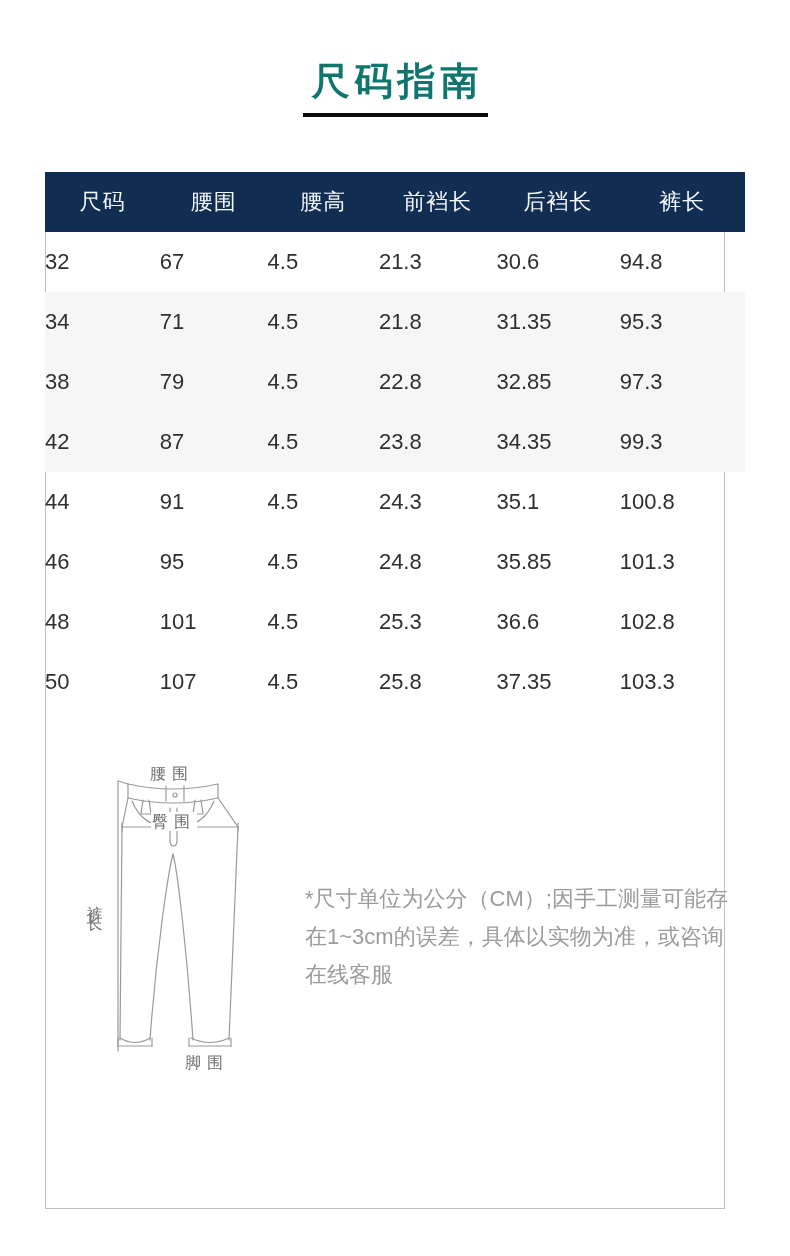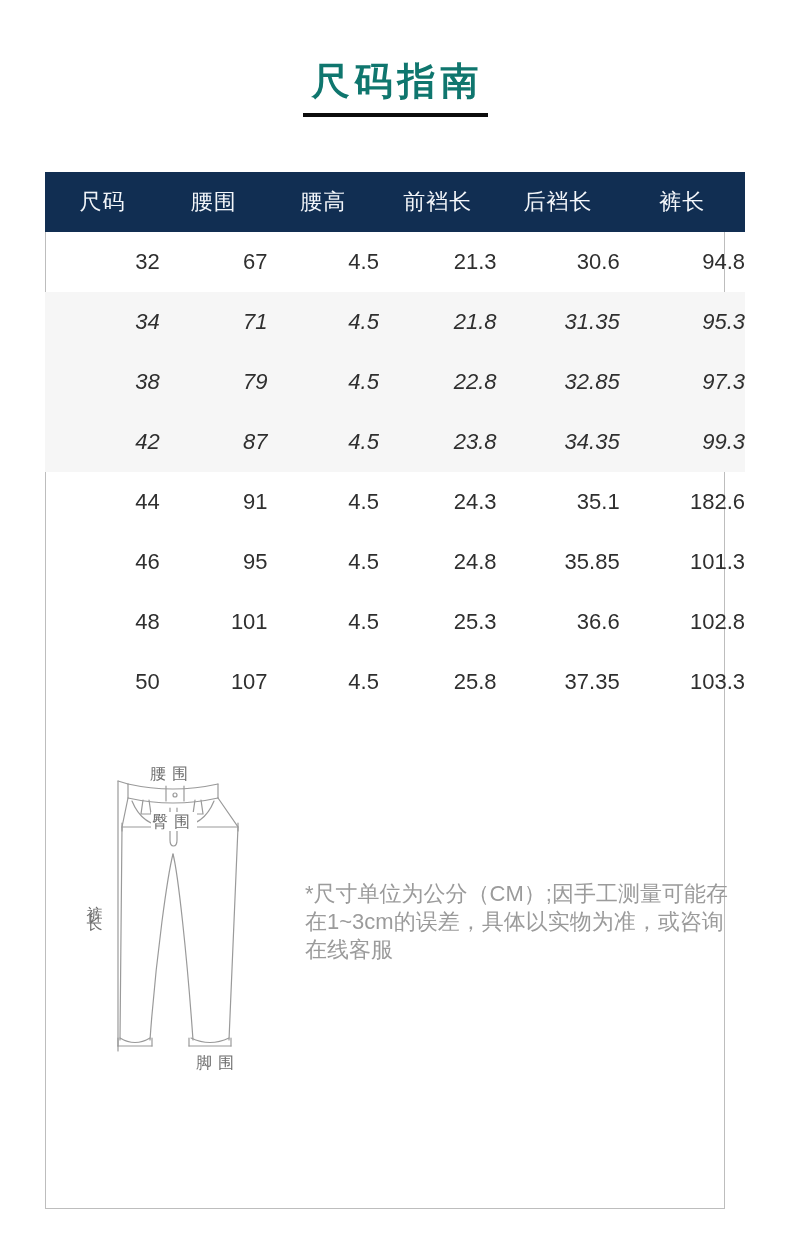--- a/index.html
+++ b/index.html
@@ -27,45 +27,45 @@
     background:#ffffff;
   }
   table.size-table{width:100%;border-collapse:collapse;table-layout:fixed;margin-left:-1px;margin-top:0;width:700px;}
   table.size-table thead tr{background:var(--header-bg);}
   table.size-table th{
     height:60px;color:#F3F6FA;font-size:22px;font-weight:500;
     text-align:center;vertical-align:middle;letter-spacing:1px;
   }
   table.size-table td{
     height:60px;color:#2f2f2f;font-size:22px;font-weight:400;
-    text-align:right;vertical-align:middle;
-  }
-  table.size-table tr.striped{background:var(--stripe-bg);font-style:italic;}
+    text-align:left;vertical-align:middle;
+  }
+  table.size-table tr.striped{background:var(--stripe-bg);}
   table.size-table th:nth-child(1),table.size-table td:nth-child(1){width:16.4%;}
   table.size-table th:nth-child(2),table.size-table td:nth-child(2){width:15.4%;}
   table.size-table th:nth-child(3),table.size-table td:nth-child(3){width:15.9%;}
   table.size-table th:nth-child(4),table.size-table td:nth-child(4){width:16.8%;}
   table.size-table th:nth-child(5),table.size-table td:nth-child(5){width:17.6%;}
   table.size-table th:nth-child(6),table.size-table td:nth-child(6){width:17.9%;}
   .bottom-area{position:relative;width:100%;height:377px;}
   .pants-svg{position:absolute;left:24px;top:43px;}
   .diagram-label{
     position:absolute;font-size:16px;color:#6e6e6e;letter-spacing:6px;
     background:#ffffff;padding:0 1px;white-space:nowrap;line-height:1.2;
   }
   .label-waist{top:52px;left:126px;transform:translateX(-50%);}
   .label-hip{top:100px;left:128px;transform:translateX(-50%);}
   .label-length{
     top:190px;left:49px;transform:translate(-50%,-50%);
     writing-mode:vertical-rl;letter-spacing:10px;background:transparent;
   }
-  .label-leg{top:341px;left:172px;transform:translateX(-50%);}
+  .label-leg{top:341px;left:161px;transform:translateX(-50%);}
   .footnote{
     position:absolute;left:259px;top:168px;width:428px;
-    font-size:22px;line-height:28px;color:#9b9b9b;text-align:left;
+    font-size:22px;line-height:38px;color:#9b9b9b;text-align:left;
   }
 </style>
 </head>
 <body>
 
 <div class="title-wrap">
   <h1 class="page-title">尺码指南</h1>
 </div>
 
 <div class="panel">
@@ -113,21 +113,21 @@
           <td>23.8</td>
           <td>34.35</td>
           <td>99.3</td>
         </tr>
         <tr>
           <td>44</td>
           <td>91</td>
           <td>4.5</td>
           <td>24.3</td>
           <td>35.1</td>
-          <td>182.6</td>
+          <td>100.8</td>
         </tr>
         <tr>
           <td>46</td>
           <td>95</td>
           <td>4.5</td>
           <td>24.8</td>
           <td>35.85</td>
           <td>101.3</td>
         </tr>
         <tr>

